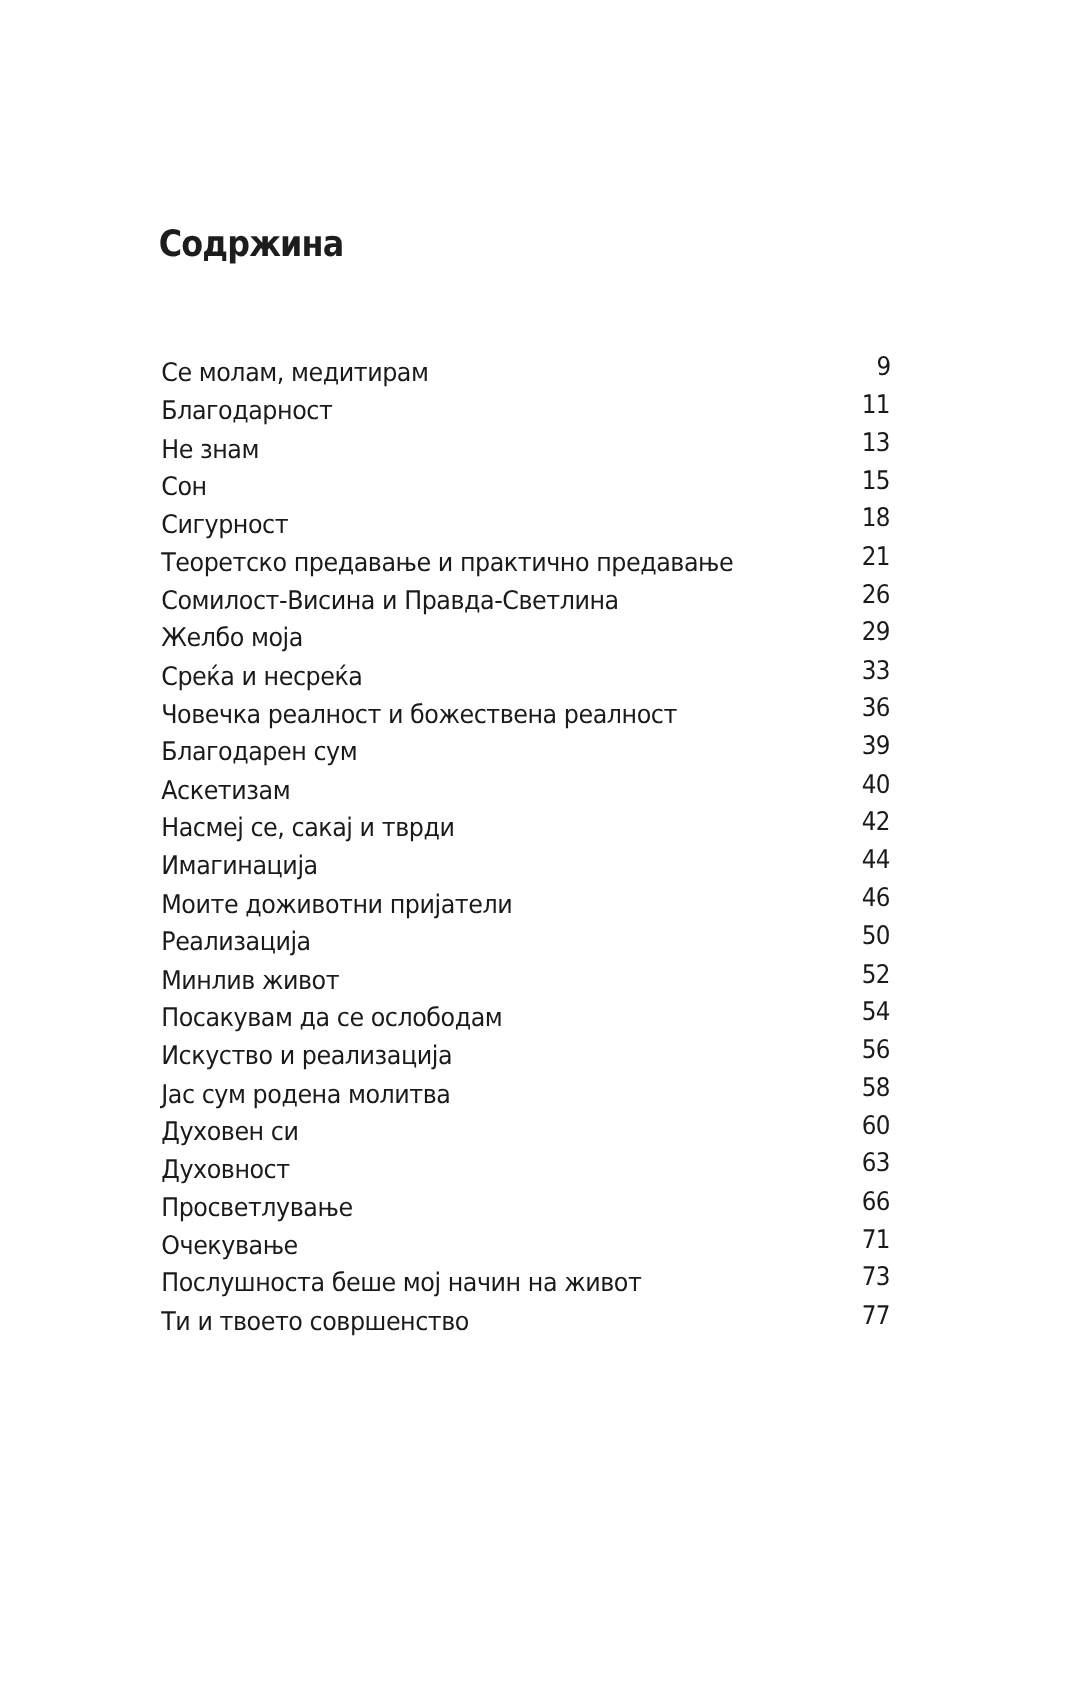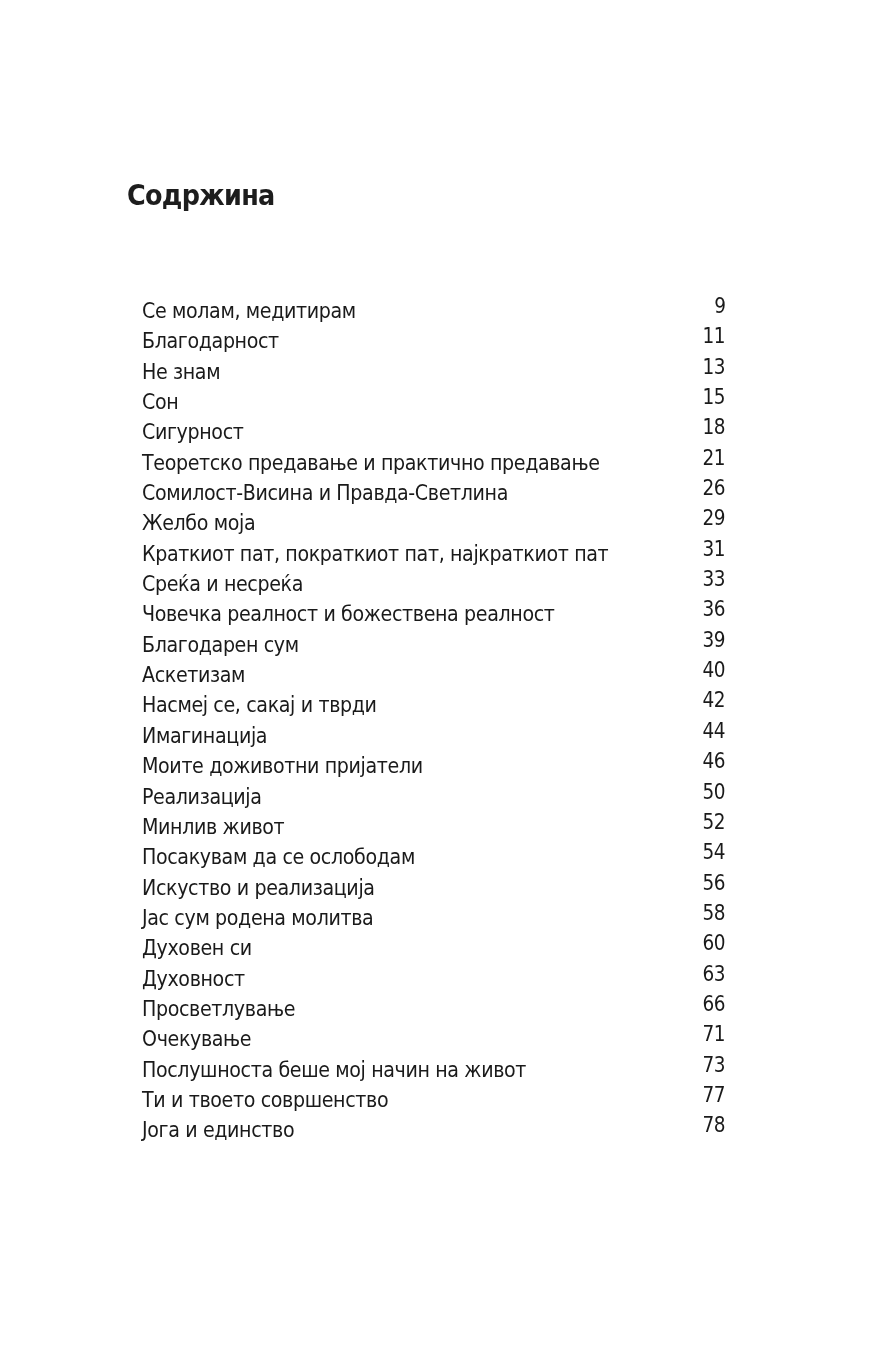--- a/index.html
+++ b/index.html
@@ -26,21 +26,21 @@
       letter-spacing: -0.8px;
       transform: scaleX(0.88);
       transform-origin: left center;
       color: #1d1d1d;
     }
     .toc {
       position: absolute;
       left: 127px;
       top: 281px;
       width: 583px;
-      margin: 15px;
+      margin: 2px;
       padding: 0;
       list-style: none;
     }
     .toc-row {
       position: relative;
       height: 30.35px;
     }
     .toc-title {
       position: absolute;
       left: 0;
@@ -95,24 +95,20 @@
       <span class="toc-title">Теоретско предавање и практично предавање</span>
       <span class="toc-page">21</span>
     </li>
     <li class="toc-row">
       <span class="toc-title">Сомилост-Висина и Правда-Светлина</span>
       <span class="toc-page">26</span>
     </li>
     <li class="toc-row">
       <span class="toc-title">Желбо моја</span>
       <span class="toc-page">29</span>
-    </li>
-    <li class="toc-row">
-      <span class="toc-title">Краткиот пат, пократкиот пат, најкраткиот пат</span>
-      <span class="toc-page">31</span>
     </li>
     <li class="toc-row">
       <span class="toc-title">Среќа и несреќа</span>
       <span class="toc-page">33</span>
     </li>
     <li class="toc-row">
       <span class="toc-title">Човечка реалност и божествена реалност</span>
       <span class="toc-page">36</span>
     </li>
     <li class="toc-row">
@@ -172,17 +168,13 @@
       <span class="toc-page">71</span>
     </li>
     <li class="toc-row">
       <span class="toc-title">Послушноста беше мој начин на живот</span>
       <span class="toc-page">73</span>
     </li>
     <li class="toc-row">
       <span class="toc-title">Ти и твоето совршенство</span>
       <span class="toc-page">77</span>
     </li>
-    <li class="toc-row">
-      <span class="toc-title">Јога и единство</span>
-      <span class="toc-page">78</span>
-    </li>
   </ul>
 
 </body></html>

